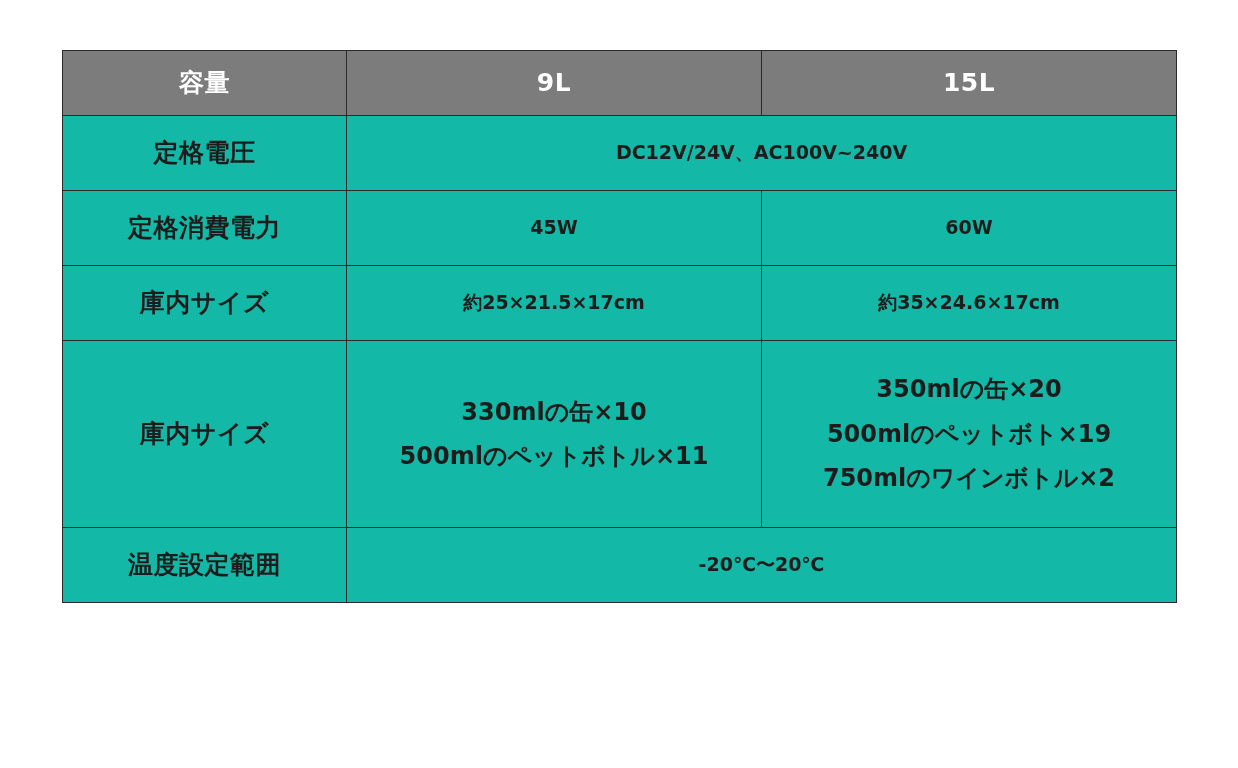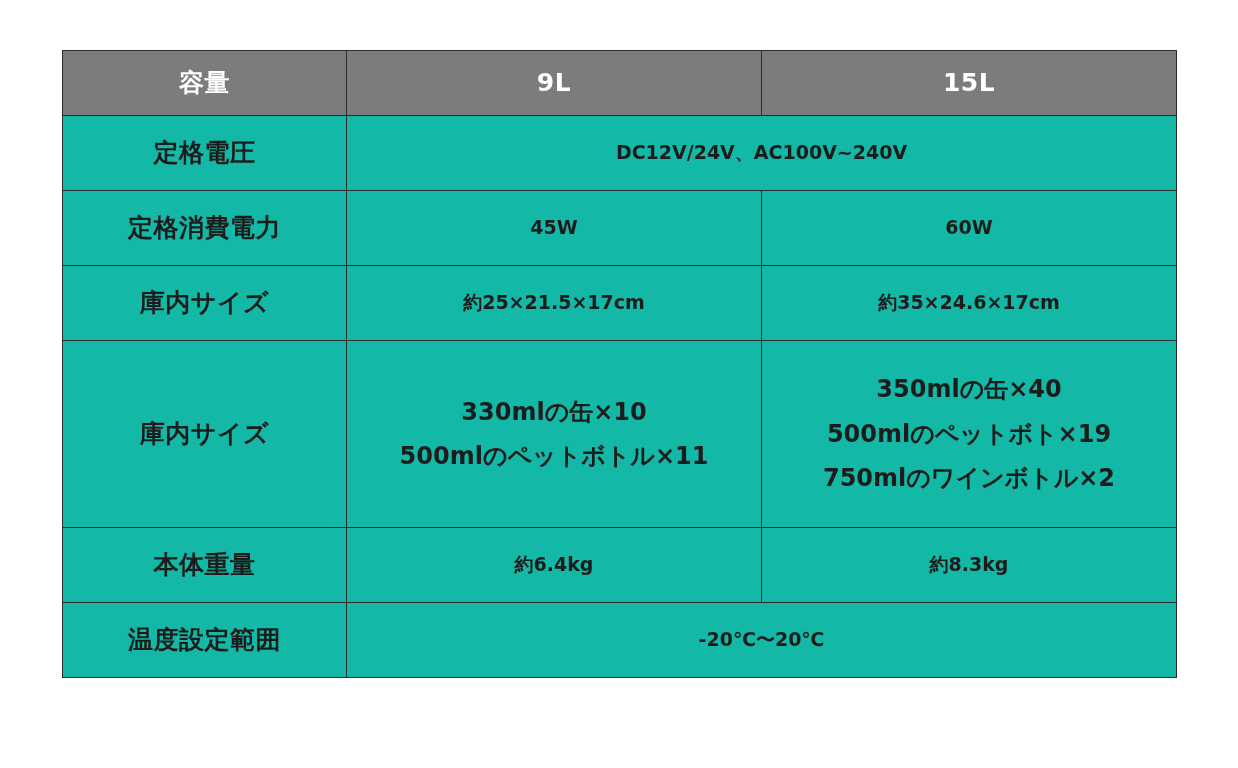--- a/index.html
+++ b/index.html
@@ -114,31 +114,26 @@
           <td class="value">約35×24.6×17cm</td>
         </tr>
 
         <tr class="tall">
           <td class="label">庫内サイズ</td>
           <td class="value multi-line">
             <span>330mlの缶×10</span>
             <span>500mlのペットボトル×11</span>
           </td>
           <td class="value multi-line">
-            <span>350mlの缶×40</span>
+            <span>350mlの缶×20</span>
             <span>500mlのペットボト×19</span>
             <span>750mlのワインボトル×2</span>
           </td>
         </tr>
 
-        <tr>
-          <td class="label">本体重量</td>
-          <td class="value">約6.4kg</td>
-          <td class="value">約8.3kg</td>
-        </tr>
 
 
         <tr>
           <td class="label">温度設定範囲</td>
           <td class="value" colspan="2">-20℃〜20℃</td>
         </tr>
 
       </tbody>
     </table>
   </div>

